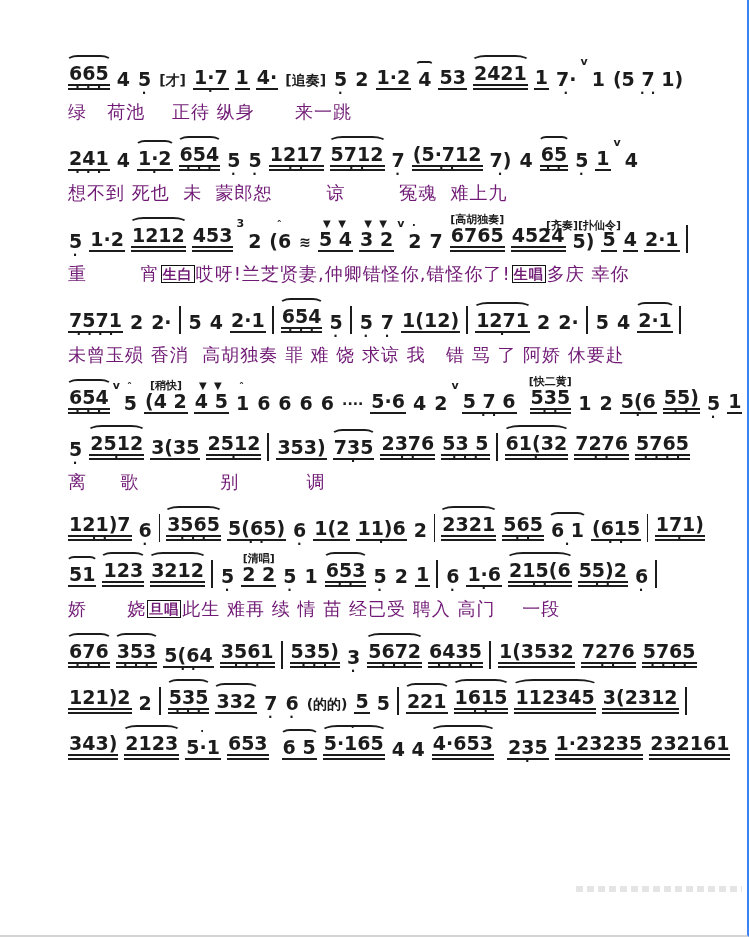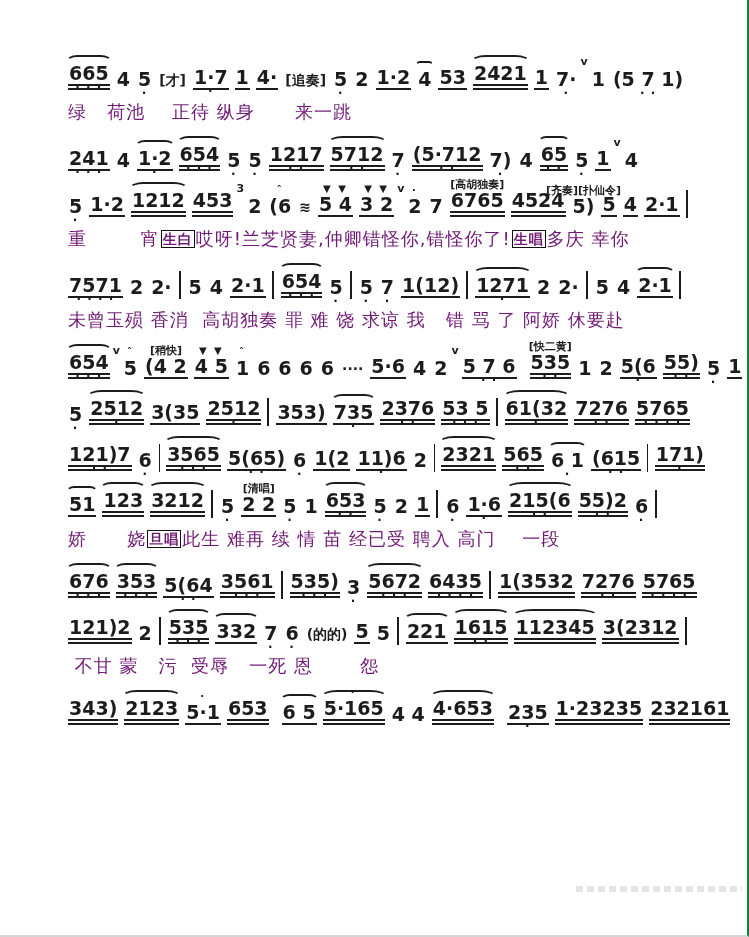--- a/index.html
+++ b/index.html
@@ -7,21 +7,21 @@
     width:749px;height:937px;overflow:hidden;
     background:#ffffff;
     font-family:"DejaVu Sans",sans-serif;
     color:#1c1c1c;
     position:relative;
   }
   .page{
     position:absolute;inset:0;
     padding:52px 36px 0 68px;
     box-sizing:border-box;
-    border-right:2px solid #15803d;
+    border-right:2px solid #3b82f6;
     border-bottom:2px solid #d4d4d4;
   }
   .system{margin-bottom:4px;}
   .notes-row{
     display:flex;align-items:flex-end;
     height:42px;
     white-space:pre;
   }
   .tok{
     position:relative;
@@ -73,47 +73,48 @@
 <body>
 
 <div class="page">
   <div id="score">
       <div class="system">
         <div class="notes-row"><span class="tok u2 arc">665<i class="db">· · ·</i></span><span class="tok">4</span><span class="tok">5<i class="db">·</i></span><span class="tok ann">[才]</span><span class="tok u1">1·7<i class="db">·</i></span><span class="tok u1">1</span><span class="tok u1">4·</span><span class="tok ann">[追奏]</span><span class="tok">5<i class="db">·</i></span><span class="tok">2</span><span class="tok u1">1·2</span><span class="tok arc">4</span><span class="tok u1">53</span><span class="tok u2 arc">2421</span><span class="tok u1">1</span><span class="tok">7·<i class="db">·</i></span><span class="tok sup">v</span><span class="tok">1</span><span class="tok">(5 7 1)<i class="db">· ·</i></span></div>
         <div class="lyrics-row">绿   荷池    正待 纵身      来一跳</div>
       </div>
       <div class="system">
         <div class="notes-row"><span class="tok u1">241<i class="db">· · ·</i></span><span class="tok">4</span><span class="tok u1 arc">1·2<i class="db">·</i></span><span class="tok u2 arc">654<i class="db">· · ·</i></span><span class="tok">5<i class="db">·</i></span><span class="tok">5<i class="db">·</i></span><span class="tok u2">1217<i class="db">· ·</i></span><span class="tok u2 arc">5712<i class="db">· ·</i></span><span class="tok">7<i class="db">·</i></span><span class="tok u2">(5·712<i class="db">· ·</i></span><span class="tok">7)<i class="db">·</i></span><span class="tok">4</span><span class="tok u2 arc">65<i class="db">· ·</i></span><span class="tok">5<i class="db">·</i></span><span class="tok u1">1</span><span class="tok sup">v</span><span class="tok">4</span></div>
+        <div class="lyrics-row">想不到 死也  未  蒙郎恕        谅        冤魂  难上九</div>
       </div>
       <div class="system">
         <div class="notes-row"><span class="tok">5<i class="db">·</i></span><span class="tok u1">1·2</span><span class="tok u2 arc">1212</span><span class="tok u2">453</span><span class="tok sup">3</span><span class="tok">2</span><span class="tok">(6<i class="topmark mark">ˆ</i></span><span class="tok ann">≋</span><span class="tok u1">5 4<i class="topmark mark">▼ ▼</i></span><span class="tok u1">3 2<i class="topmark mark">▼ ▼</i></span><span class="tok sup">v</span><span class="tok">2<i class="topmark mark">·</i></span><span class="tok">7</span><span class="tok u2">6765<i class="topmark label">[高胡独奏]</i></span><span class="tok u2">4524</span><span class="tok">5)<i class="topmark label">[齐奏][扑仙令]</i></span><span class="tok u1">5</span><span class="tok u1">4</span><span class="tok u1">2·1</span><span class="bar"></span></div>
         <div class="lyrics-row">重        宵<span class="role">生白</span>哎呀!兰芝贤妻,仲卿错怪你,错怪你了!<span class="role">生唱</span>多庆 幸你</div>
       </div>
       <div class="system">
         <div class="notes-row"><span class="tok u1">7571<i class="db">· · · ·</i></span><span class="tok">2</span><span class="tok">2·</span><span class="bar"></span><span class="tok">5</span><span class="tok">4</span><span class="tok u1">2·1</span><span class="bar"></span><span class="tok u2 arc">654<i class="db">· · ·</i></span><span class="tok">5<i class="db">·</i></span><span class="bar"></span><span class="tok">5<i class="db">·</i></span><span class="tok">7<i class="db">·</i></span><span class="tok u1">1(12)</span><span class="bar"></span><span class="tok u1 arc">1271<i class="db">·</i></span><span class="tok">2</span><span class="tok">2·</span><span class="bar"></span><span class="tok">5</span><span class="tok">4</span><span class="tok u1 arc">2·1</span><span class="bar"></span></div>
         <div class="lyrics-row">未曾玉殒 香消  高胡独奏 罪 难 饶 求谅 我   错 骂 了 阿娇 休要赴</div>
       </div>
       <div class="system">
         <div class="notes-row"><span class="tok u2 arc">654<i class="db">· · ·</i></span><span class="tok sup">v</span><span class="tok">5<i class="topmark mark">ˆ</i></span><span class="tok u1">(4 2<i class="topmark label">[稍快]</i></span><span class="tok u1">4 5<i class="topmark mark">▼ ▼</i></span><span class="tok">1<i class="topmark mark">ˆ</i></span><span class="tok">6</span><span class="tok">6</span><span class="tok">6</span><span class="tok">6</span><span class="tok ann">····</span><span class="tok u1">5·6</span><span class="tok">4</span><span class="tok">2</span><span class="tok sup">v</span><span class="tok u1">5 7 6<i class="db">· ·</i></span><span class="bar"></span><span class="tok u2">535<i class="db">· ·</i><i class="topmark label">[快二黄]</i></span><span class="tok">1</span><span class="tok">2</span><span class="tok u1">5(6<i class="db">·</i></span><span class="tok u2">55)<i class="db">· ·</i></span><span class="tok">5<i class="db">·</i></span><span class="tok u1">1</span><span class="bar"></span></div>
       </div>
       <div class="system">
         <div class="notes-row"><span class="tok">5<i class="db">·</i></span><span class="tok u2 arc">2512<i class="db">·</i></span><span class="tok u1">3(35</span><span class="tok u2">2512<i class="db">·</i></span><span class="bar"></span><span class="tok u1">353)</span><span class="tok u1 arc">735<i class="db">·</i></span><span class="tok u2">2376<i class="db">· ·</i></span><span class="tok u2">53 5<i class="db">· · ·</i></span><span class="bar"></span><span class="tok u2 arc">61(32<i class="db">·</i></span><span class="tok u2">7276<i class="db">· ·</i></span><span class="tok u2">5765<i class="db">· · · ·</i></span></div>
+        <div class="lyrics-row">离     歌            别          调</div>
       </div>
       <div class="system">
         <div class="notes-row"><span class="tok u2">121)7<i class="db">· ·</i></span><span class="tok">6<i class="db">·</i></span><span class="bar"></span><span class="tok u2 arc">3565<i class="db">· · ·</i></span><span class="tok u1">5(65)<i class="db">· ·</i></span><span class="tok">6<i class="db">·</i></span><span class="tok u1">1(2</span><span class="tok u1">11)6<i class="db">·</i></span><span class="tok">2</span><span class="bar"></span><span class="tok u2 arc">2321</span><span class="tok u2">565<i class="db">· ·</i></span><span class="tok arc">6 1<i class="db">·</i></span><span class="tok u1">(615<i class="db">· ·</i></span><span class="bar"></span><span class="tok u2">171)<i class="db">·</i></span></div>
       </div>
       <div class="system">
         <div class="notes-row"><span class="tok u1 arc">51</span><span class="tok u2 arc">123</span><span class="tok u2 arc">3212</span><span class="bar"></span><span class="tok">5<i class="db">·</i></span><span class="tok u1">2 2<i class="topmark label">[清唱]</i></span><span class="tok">5<i class="db">·</i></span><span class="tok">1</span><span class="tok u2 arc">653<i class="db">· ·</i></span><span class="tok">5<i class="db">·</i></span><span class="tok">2</span><span class="tok u1">1</span><span class="bar"></span><span class="tok">6<i class="db">·</i></span><span class="tok u1">1·6<i class="db">·</i></span><span class="tok u2 arc">215(6<i class="db">· ·</i></span><span class="tok u2">55)2<i class="db">· ·</i></span><span class="tok">6<i class="db">·</i></span><span class="bar"></span></div>
         <div class="lyrics-row">娇      娆<span class="role">旦唱</span>此生 难再 续 情 苗 经已受 聘入 高门    一段</div>
       </div>
       <div class="system">
         <div class="notes-row"><span class="tok u2 arc">676<i class="db">· · ·</i></span><span class="tok u2 arc">353<i class="db">· · ·</i></span><span class="tok u1">5(64<i class="db">· ·</i></span><span class="tok u2">3561<i class="db">· · ·</i></span><span class="bar"></span><span class="tok u2">535)<i class="db">· · ·</i></span><span class="tok">3<i class="db">·</i></span><span class="tok u2 arc">5672<i class="db">· · ·</i></span><span class="tok u2">6435<i class="db">· · · ·</i></span><span class="bar"></span><span class="tok u2">1(3532</span><span class="tok u2">7276<i class="db">· ·</i></span><span class="tok u2">5765<i class="db">· · · ·</i></span></div>
       </div>
       <div class="system">
         <div class="notes-row"><span class="tok u2">121)2</span><span class="tok">2</span><span class="bar"></span><span class="tok u2 arc">535<i class="db">· · ·</i></span><span class="tok u1 arc">332</span><span class="tok">7<i class="db">·</i></span><span class="tok">6<i class="db">·</i></span><span class="tok ann">(的的)</span><span class="tok u1">5</span><span class="tok">5</span><span class="bar"></span><span class="tok u1 arc">221</span><span class="tok u2 arc">1615<i class="db">· ·</i></span><span class="tok u2 arc">112345</span><span class="tok u2">3(2312</span><span class="bar"></span></div>
-        <div class="lyrics-row"> 不甘 蒙   污  受辱   一死 恩       怨</div>
       </div>
       <div class="system">
         <div class="notes-row"><span class="tok u2">343)</span><span class="tok u2 arc">2123</span><span class="tok u1">5·1<i class="topmark mark">·</i></span><span class="tok u2">653</span><span class="bar"></span><span class="tok u1 arc">6 5</span><span class="tok u2 arc">5·165<i class="topmark mark">·</i></span><span class="tok">4 4</span><span class="tok u2 arc">4·653</span><span class="bar"></span><span class="tok u1">235<i class="db">·</i></span><span class="tok u2">1·23235</span><span class="tok u2">232161</span></div>
       </div>
     </div>
   <div class="watermark"></div>
 </div>
 
 </body></html>

